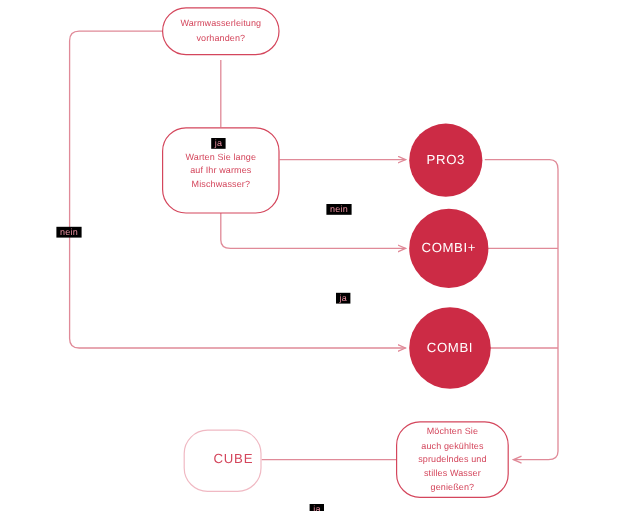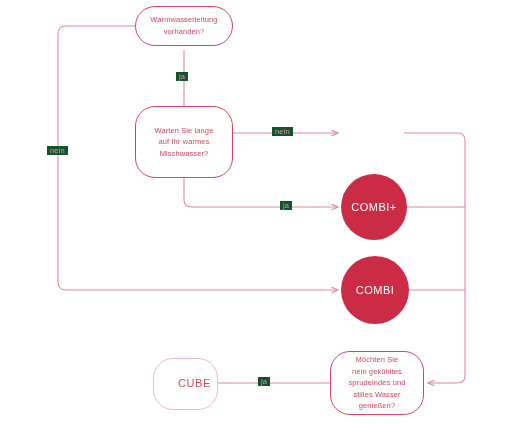--- a/index.html
+++ b/index.html
@@ -71,23 +71,24 @@
     font-size: 11px;
     letter-spacing: 0.5px;
   }
 
   
   .edge-label {
     position: absolute;
     color: #e98fa0;
     font-size: 7.5px;
     letter-spacing: 0.2px;
-    background: #14532d;
+    background: #000000;
     padding: 0 3px;
     white-space: nowrap;
+    margin-top: 43px;
   }
 </style>
 </head>
 <body>
 
 <div id="canvas">
 
   <svg id="wires" viewBox="0 0 520 426">
     <defs>
       <marker id="arrow-r" markerWidth="7" markerHeight="7" refX="6" refY="3" orient="auto">
@@ -123,32 +124,35 @@
     <span class="txt">Warmwasserleitung
 vorhanden?</span>
   </div>
 
   <div class="node-box" style="left:135px; top:106px; width:98px; height:72px;">
     <span class="txt">Warten Sie lange
 auf Ihr warmes
 Mischwasser?</span>
   </div>
 
+  <div class="node-circle" style="left:341px; top:103px; width:61px; height:61px;">
+    <span>PRO3</span>
+  </div>
 
   <div class="node-circle" style="left:341px; top:256px; width:68px; height:68px;">
     <span>COMBI</span>
   </div>
 
   <div class="node-circle" style="left:341px; top:174px; width:66px; height:66px;">
     <span>COMBI+</span>
   </div>
 
   <div class="node-box" style="left:330px; top:351px; width:94px; height:64px;">
     <span class="txt">Möchten Sie
-nein gekühltes
+auch gekühltes
 sprudelndes und
 stilles Wasser
 genießen?</span>
   </div>
 
   <div class="node-box soft cube" style="left:153px; top:358px; width:65px; height:52px;">
     <span class="txt">CUBE</span>
   </div>
 
   <div class="edge-label" style="left:176px; top:72px;">ja</div>

